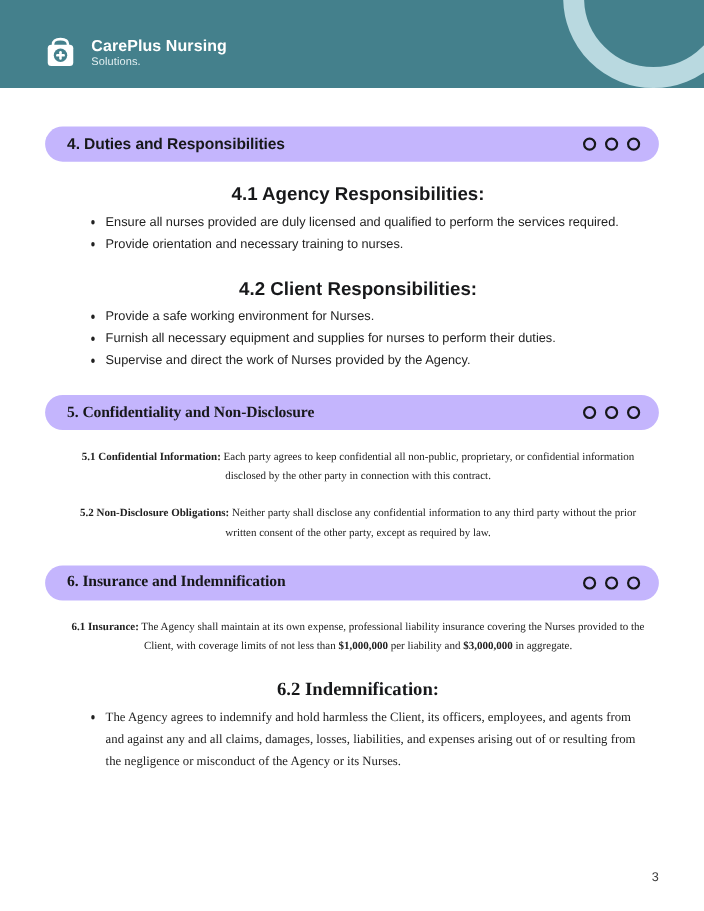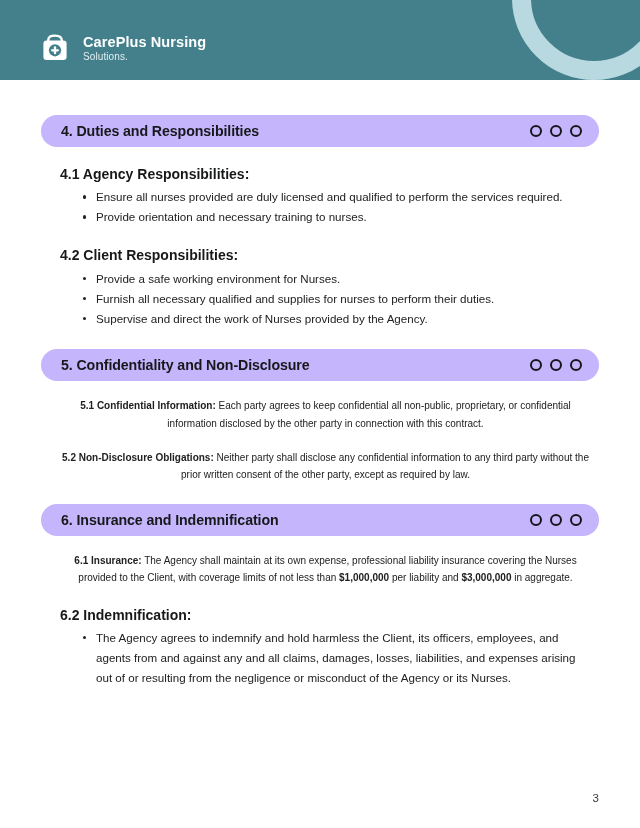--- a/index.html
+++ b/index.html
@@ -73,20 +73,21 @@
     padding: 0 41px;
     box-sizing: border-box;
     width: 640px;
   }
 
   .section {
     margin: 0;
   }
   .section + .section {
     margin-top: 21px;
+    font-family: Liberation Serif, serif;
   }
   .section.first {
     margin-top: 35px;
   }
 
   
   .section-bar {
     background: #c4b5fd;
     border-radius: 22px;
     height: 32px;
@@ -129,25 +130,26 @@
     font-size: 10px;
     line-height: 1.72;
     color: #212121;
     margin: 0;
     text-align: center;
   }
   .para b, .lead {
     font-weight: bold;
   }
   .sub-head {
-    font-size: 14px;
+    font-size: 17px;
     font-weight: bold;
     color: #17181a;
     margin: 0 0 2px 0;
     line-height: 1.6;
+    text-align: center;
   }
   ul.bullets {
     margin: 0;
     padding: 0 0 0 23px;
     list-style: none;
   }
   ul.bullets li {
     position: relative;
     font-size: 11.6px;
     line-height: 1.72;
@@ -213,21 +215,21 @@
         <ul class="bullets">
           <li>Ensure all nurses provided are duly licensed and qualified to perform the services required.</li>
           <li>Provide orientation and necessary training to nurses.</li>
         </ul>
       </div>
 
       <div class="block">
         <p class="sub-head">4.2 Client Responsibilities:</p>
         <ul class="bullets">
           <li>Provide a safe working environment for Nurses.</li>
-          <li>Furnish all necessary qualified and supplies for nurses to perform their duties.</li>
+          <li>Furnish all necessary equipment and supplies for nurses to perform their duties.</li>
           <li>Supervise and direct the work of Nurses provided by the Agency.</li>
         </ul>
       </div>
 
     </div>
   </div>
 
   <div class="section">
     <div class="section-bar">
       <span class="section-bar-title">5. Confidentiality and Non-Disclosure</span>

